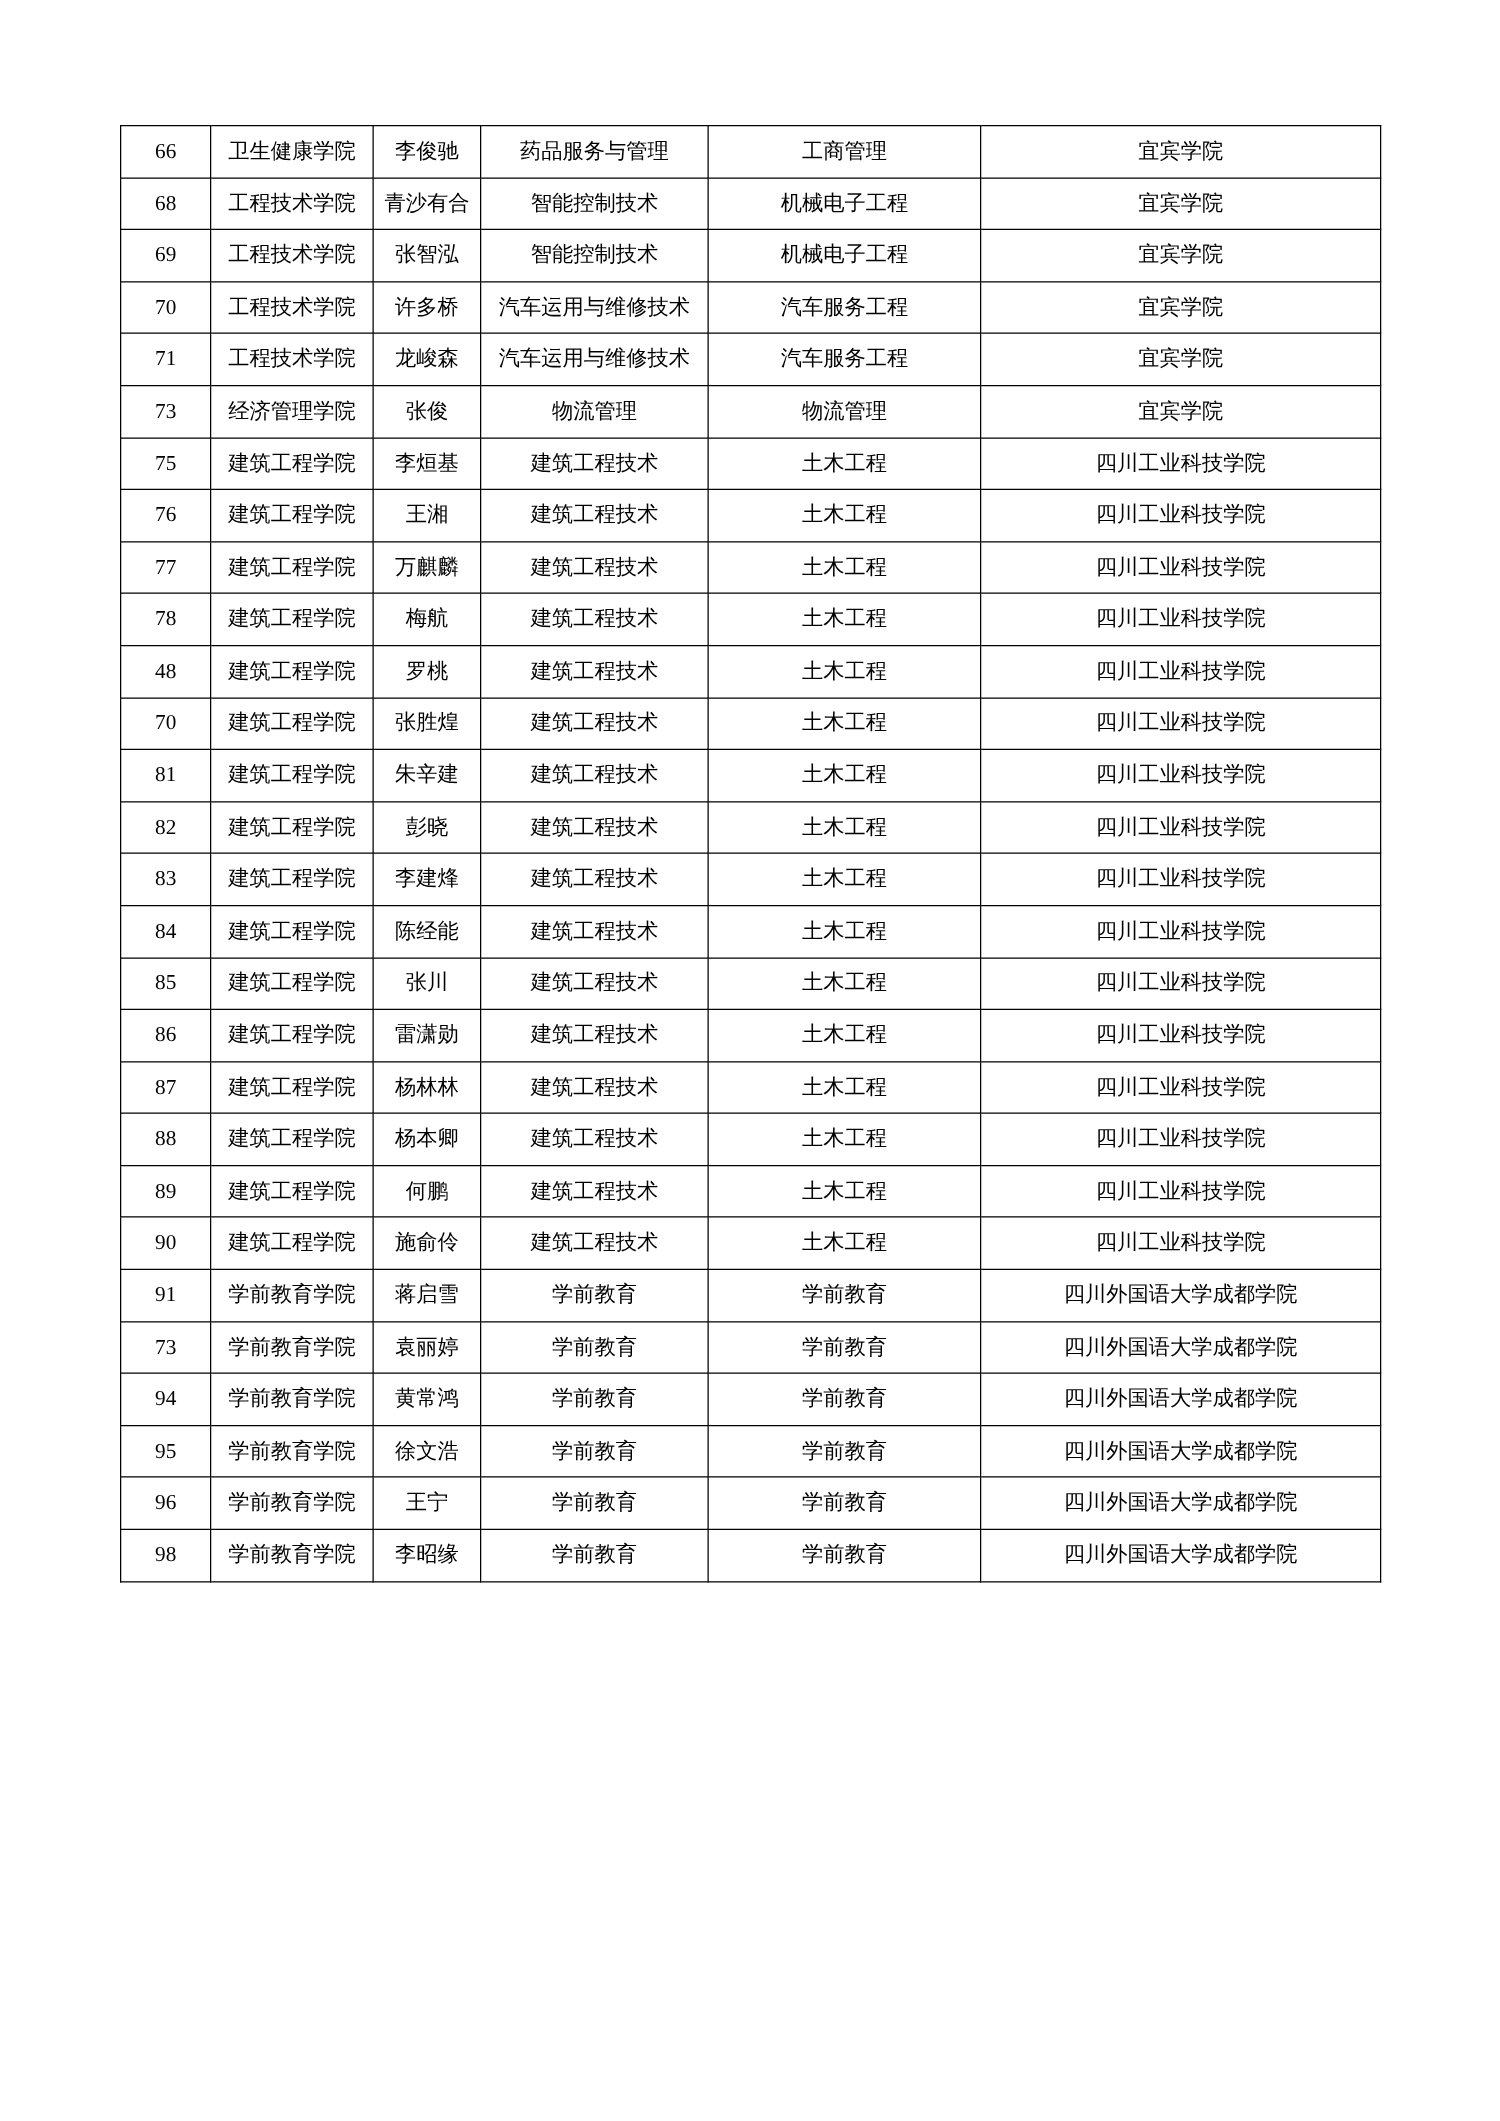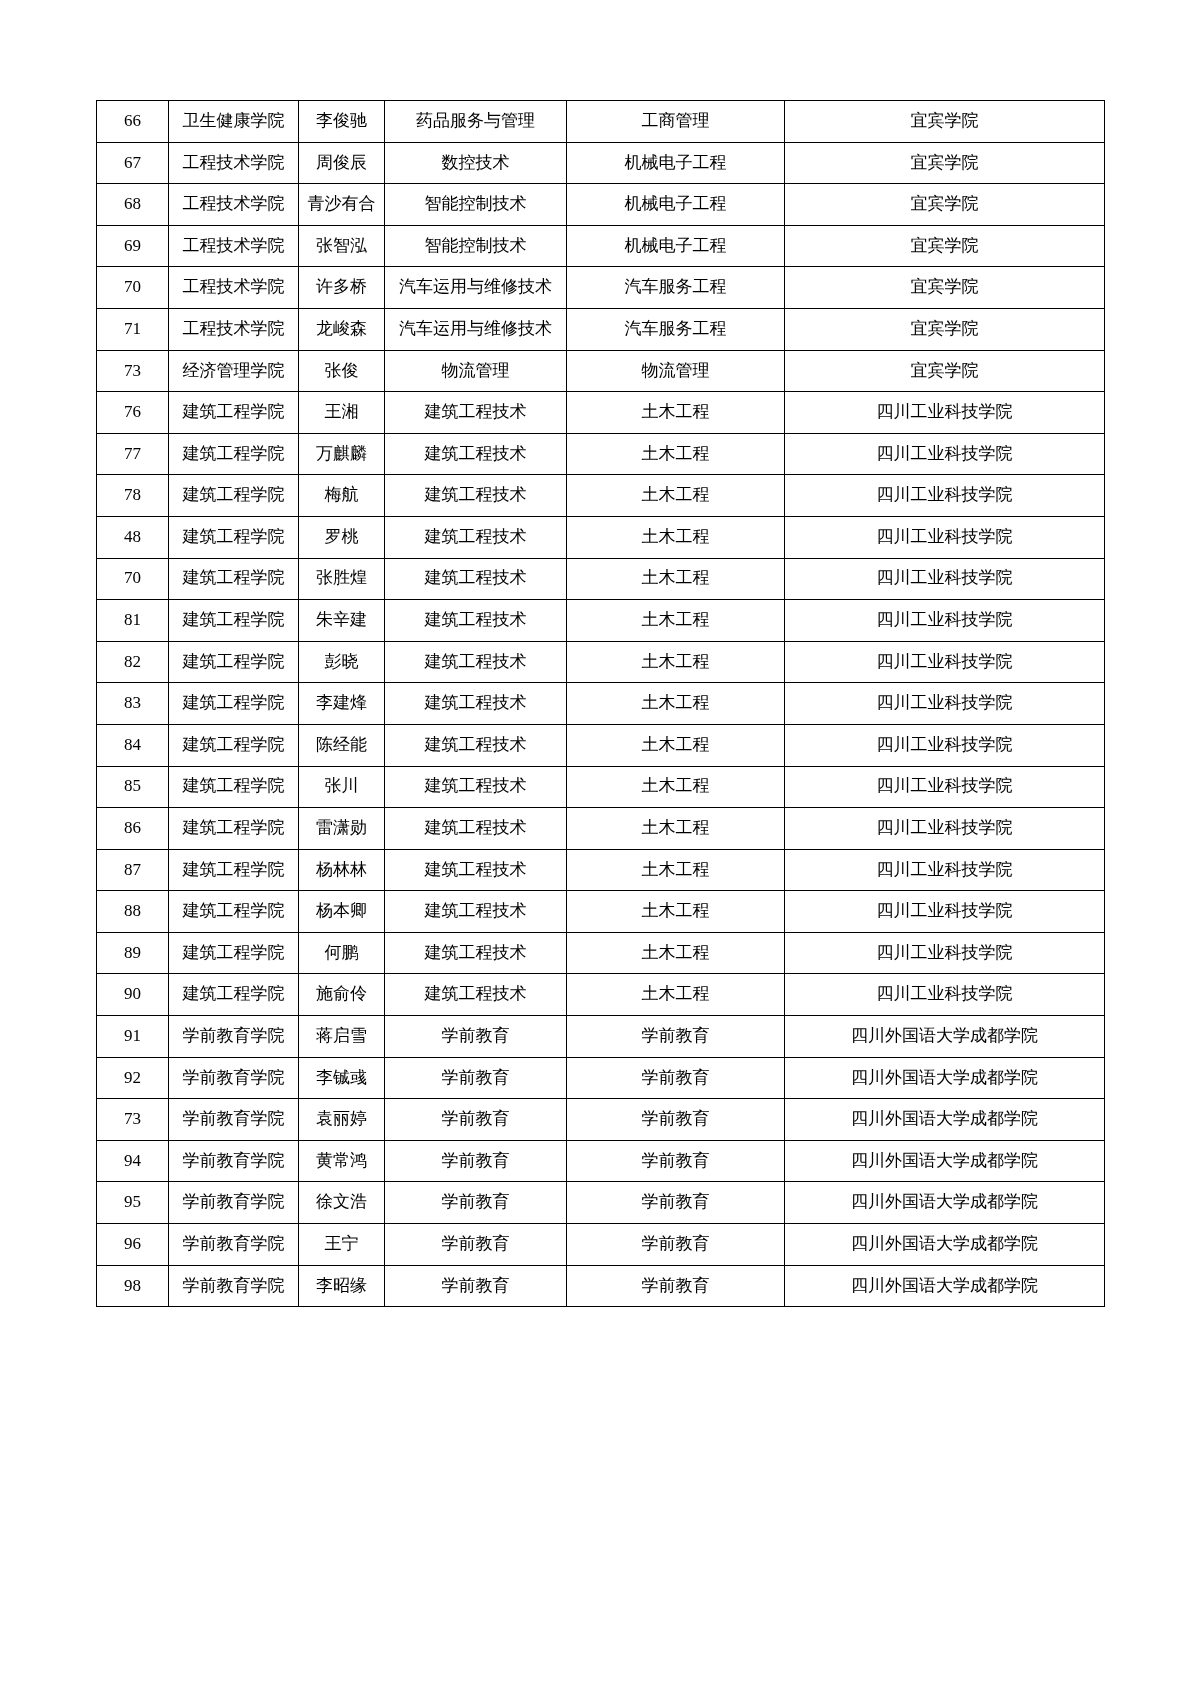--- a/index.html
+++ b/index.html
@@ -67,28 +67,20 @@
     <tbody>
         <tr>
           <td class="index">66</td>
           <td class="college">卫生健康学院</td>
           <td class="name">李俊驰</td>
           <td class="major">药品服务与管理</td>
           <td class="target">工商管理</td>
           <td class="school">宜宾学院</td>
         </tr>
         <tr>
-          <td class="index">67</td>
-          <td class="college">工程技术学院</td>
-          <td class="name">周俊辰</td>
-          <td class="major">数控技术</td>
-          <td class="target">机械电子工程</td>
-          <td class="school">宜宾学院</td>
-        </tr>
-        <tr>
           <td class="index">68</td>
           <td class="college">工程技术学院</td>
           <td class="name">青沙有合</td>
           <td class="major">智能控制技术</td>
           <td class="target">机械电子工程</td>
           <td class="school">宜宾学院</td>
         </tr>
         <tr>
           <td class="index">69</td>
           <td class="college">工程技术学院</td>
@@ -115,20 +107,28 @@
         </tr>
         <tr>
           <td class="index">73</td>
           <td class="college">经济管理学院</td>
           <td class="name">张俊</td>
           <td class="major">物流管理</td>
           <td class="target">物流管理</td>
           <td class="school">宜宾学院</td>
         </tr>
         <tr>
+          <td class="index">75</td>
+          <td class="college">建筑工程学院</td>
+          <td class="name">李烜基</td>
+          <td class="major">建筑工程技术</td>
+          <td class="target">土木工程</td>
+          <td class="school">四川工业科技学院</td>
+        </tr>
+        <tr>
           <td class="index">76</td>
           <td class="college">建筑工程学院</td>
           <td class="name">王湘</td>
           <td class="major">建筑工程技术</td>
           <td class="target">土木工程</td>
           <td class="school">四川工业科技学院</td>
         </tr>
         <tr>
           <td class="index">77</td>
           <td class="college">建筑工程学院</td>
@@ -238,28 +238,20 @@
           <td class="college">建筑工程学院</td>
           <td class="name">施俞伶</td>
           <td class="major">建筑工程技术</td>
           <td class="target">土木工程</td>
           <td class="school">四川工业科技学院</td>
         </tr>
         <tr>
           <td class="index">91</td>
           <td class="college">学前教育学院</td>
           <td class="name">蒋启雪</td>
-          <td class="major">学前教育</td>
-          <td class="target">学前教育</td>
-          <td class="school">四川外国语大学成都学院</td>
-        </tr>
-        <tr>
-          <td class="index">92</td>
-          <td class="college">学前教育学院</td>
-          <td class="name">李铖彧</td>
           <td class="major">学前教育</td>
           <td class="target">学前教育</td>
           <td class="school">四川外国语大学成都学院</td>
         </tr>
         <tr>
           <td class="index">73</td>
           <td class="college">学前教育学院</td>
           <td class="name">袁丽婷</td>
           <td class="major">学前教育</td>
           <td class="target">学前教育</td>

